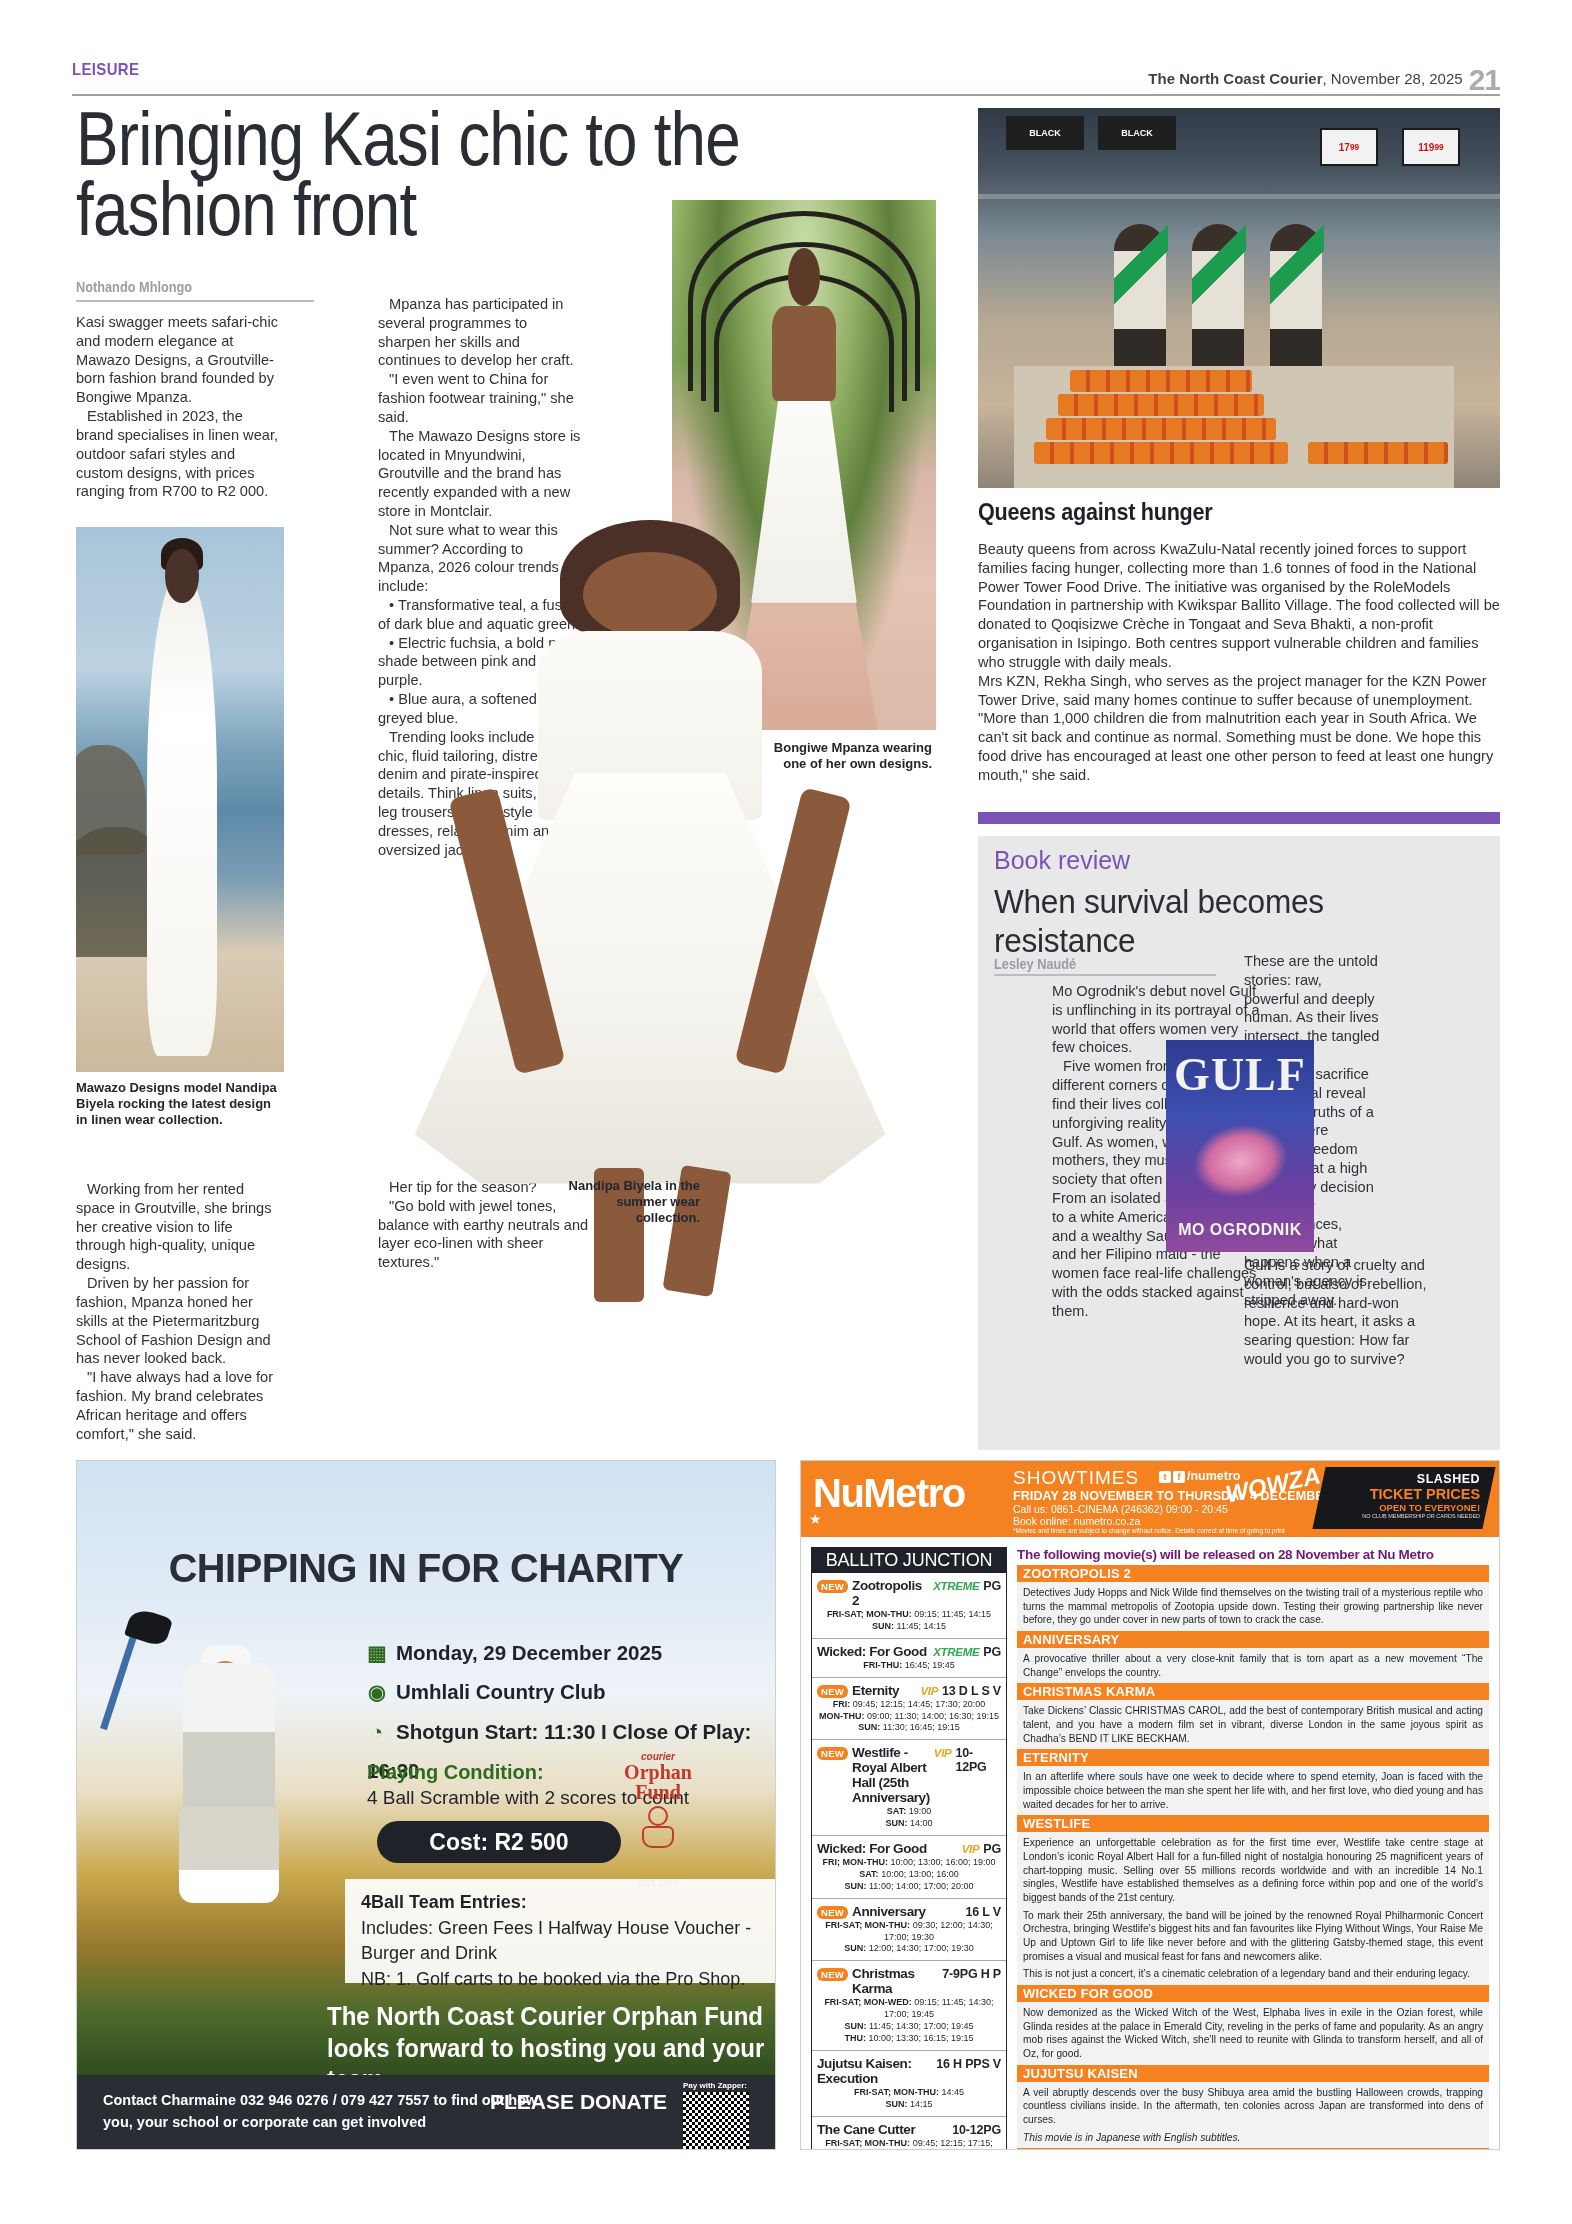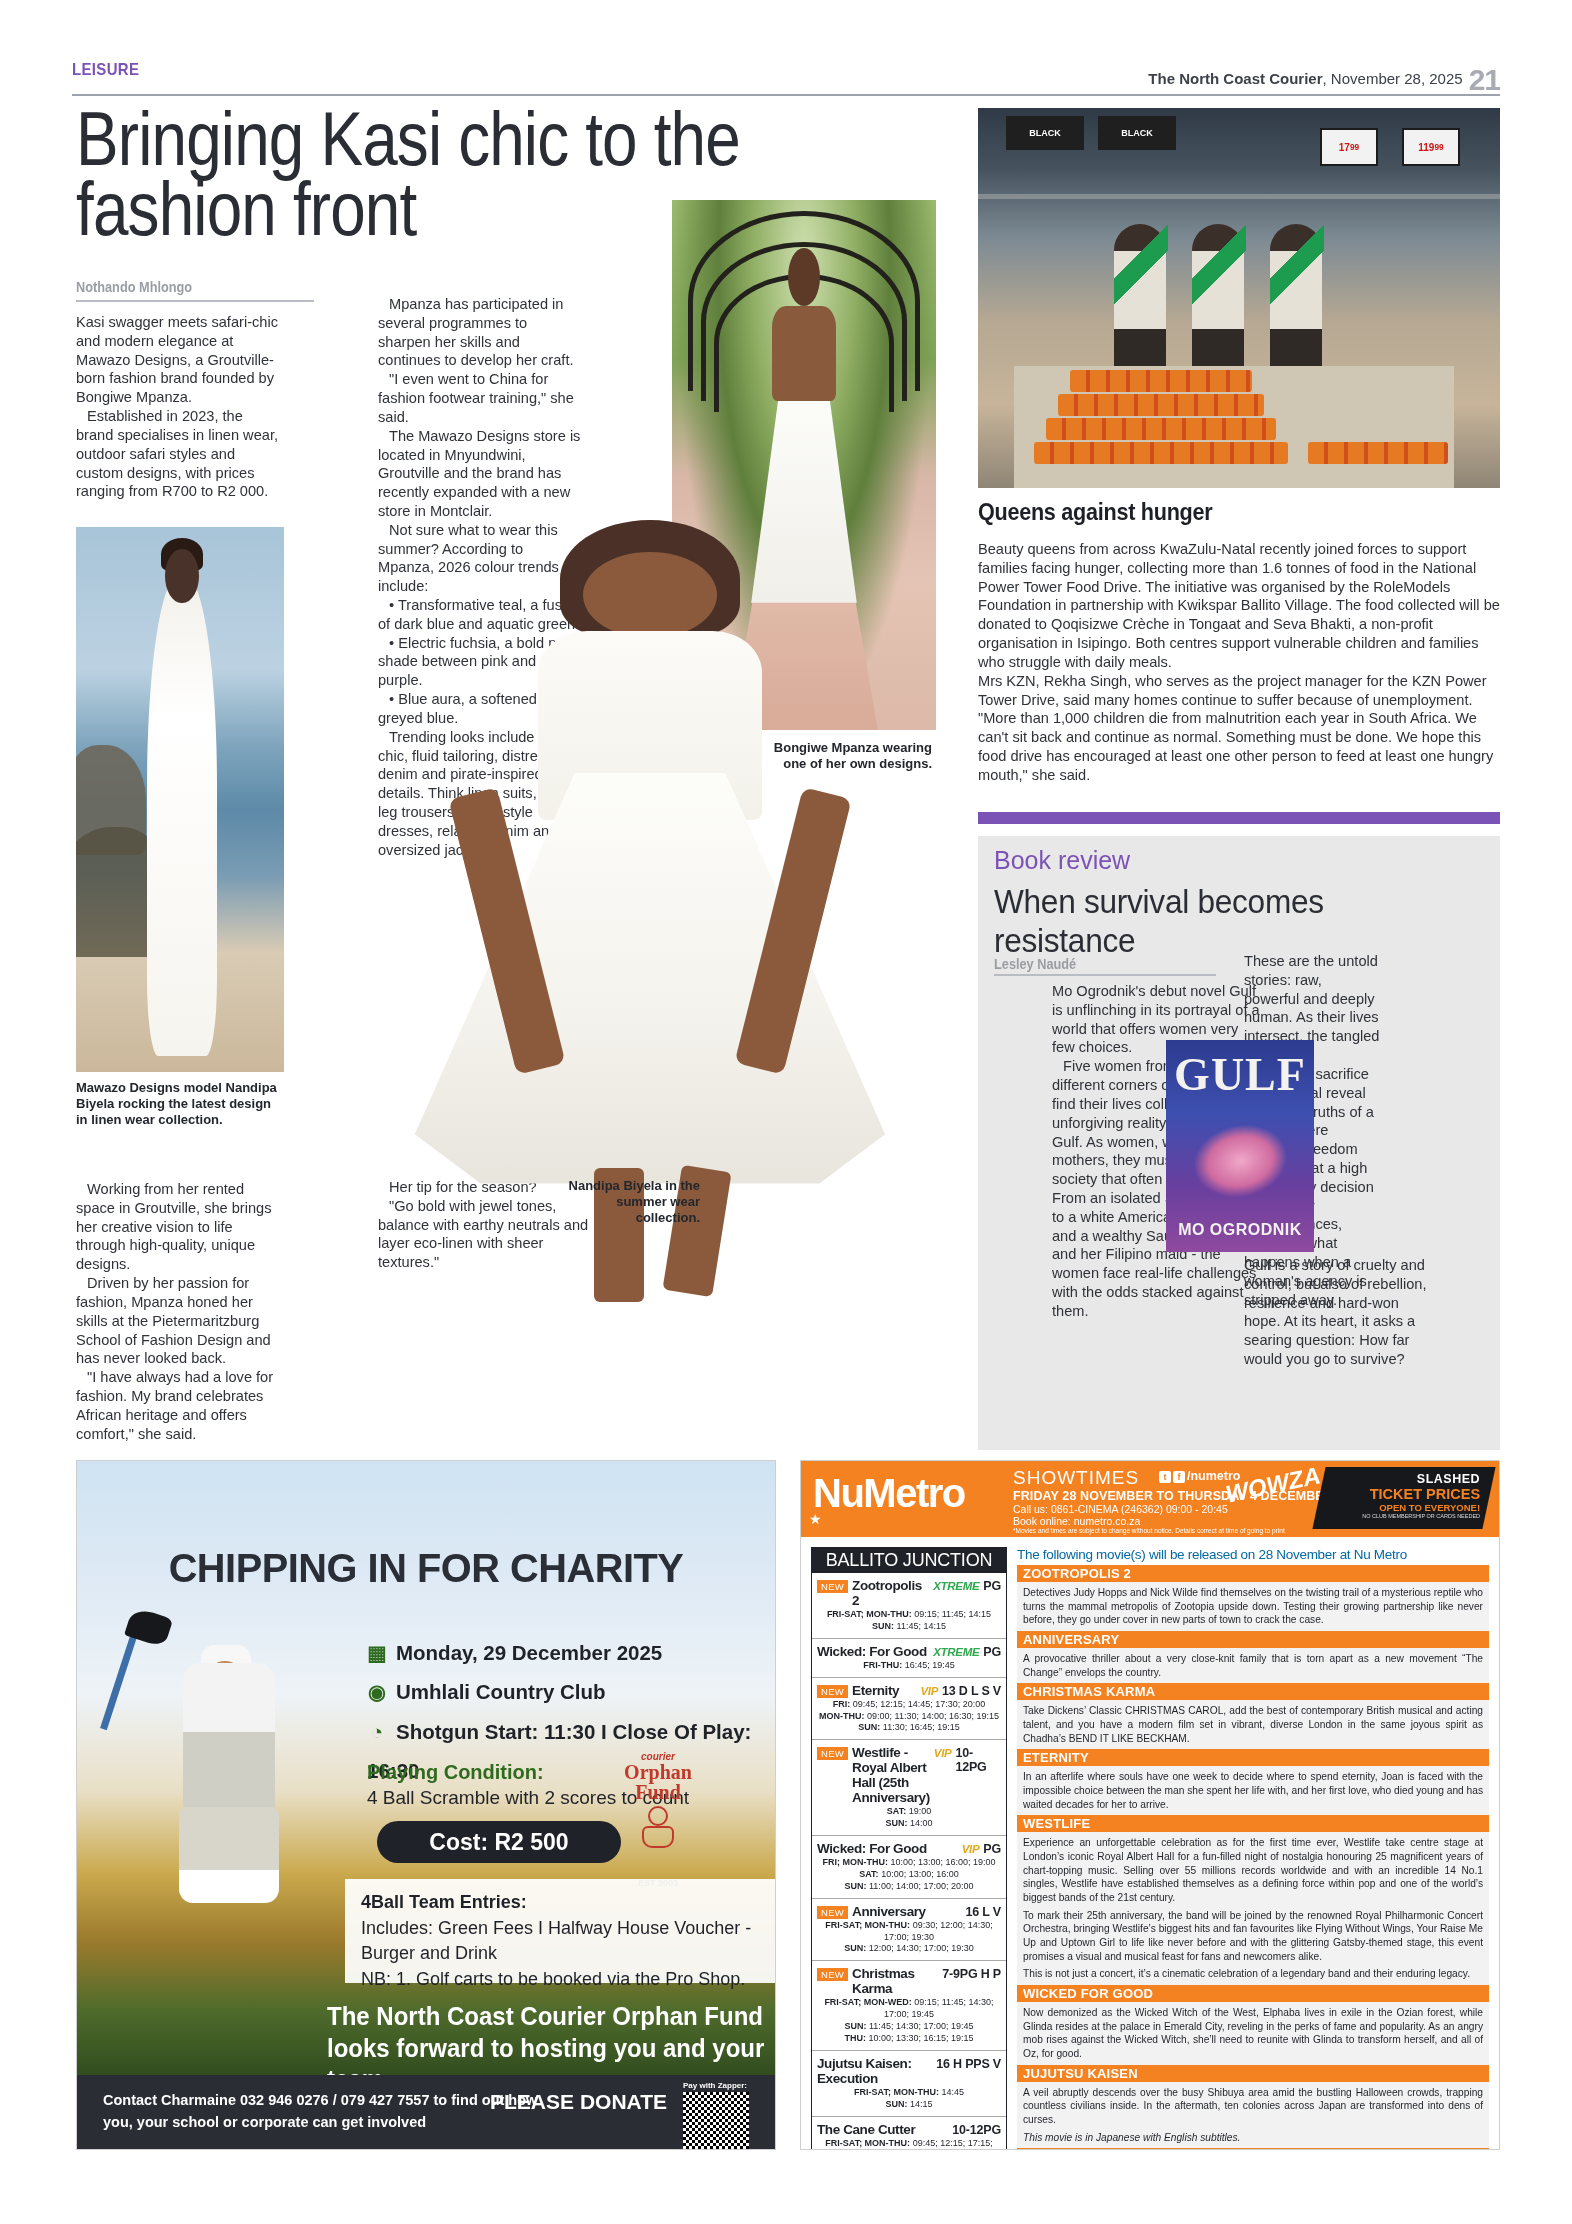--- a/index.html
+++ b/index.html
@@ -307,33 +307,33 @@
     border:1.5px solid #1f2228; background:#fff;
   }
   .nm-venue {
     background:#1f2228; color:#fff; text-align:center;
     font-size:18px; font-weight:normal; padding:2px 0; letter-spacing:-.2px;
   }
   .film { padding:5px 5px 5px 5px; border-bottom:1px solid #aaa; }
   .film:last-child { border-bottom:none; }
   .film-top { display:flex; align-items:baseline; gap:4px; }
   .badge-new {
-    background:#f58220; color:#fff; font-size:9.5px; font-weight:normal;
-    padding:1px 4px; letter-spacing:.3px;
+    background:#f58220; color:#fff; font-size:9.5px; font-weight:bold;
+    padding:1px 4px; letter-spacing:.3px;border-radius:6px;
   }
   .film-name { font-size:13.5px; font-weight:bold; color:#1f2228; letter-spacing:-.4px; flex:1;}
   .tag-xtreme { font-size:11.5px; font-weight:bold; font-style:italic; color:#2fa84f; letter-spacing:-.3px;}
   .tag-vip { font-size:11.5px; font-weight:bold; font-style:italic; color:#e3a81e; letter-spacing:-.3px;}
   .film-rating { font-size:12.5px; font-weight:bold; color:#1f2228; letter-spacing:-.2px;}
   .film-times { font-size:9px; color:#1f2228; line-height:1.32; margin-top:1px;text-align:center;}
   .film-times b { font-weight:bold; }
 
   .nm-right { position:absolute; left:216px; top:86px; right:10px; }
   .nm-rel {
-    font-size:13.5px; font-weight:normal; color:#0369a1; margin-bottom:3px; letter-spacing:-.3px;
+    font-size:13.5px; font-weight:bold; color:#701a75; margin-bottom:3px; letter-spacing:-.3px;
   }
   .movie-block { margin-bottom:0; }
   .movie-title {
     background:#f58220; color:#fff; font-size:13px; font-weight:bold;
     padding:1px 6px; letter-spacing:.2px;
   }
   .movie-desc {
     background:#f2f2f2; font-size:10.2px; line-height:1.34; color:#1f2228;
     padding:4px 6px; text-align:justify;
   }

